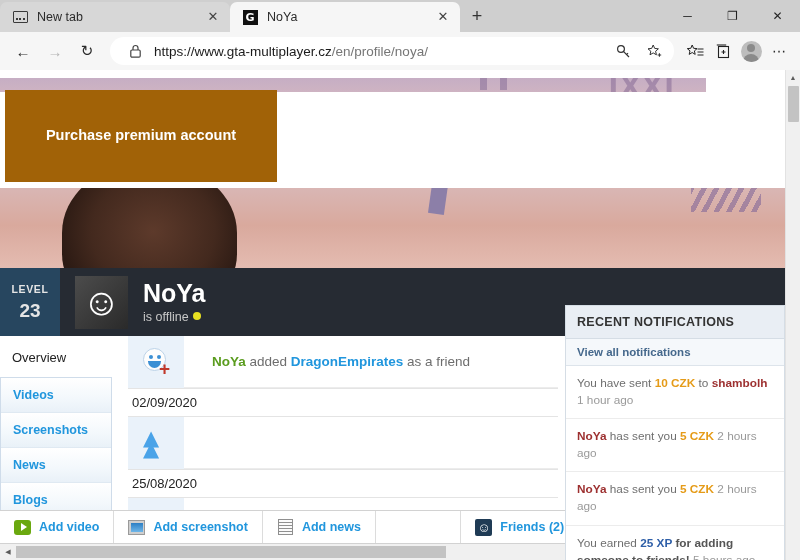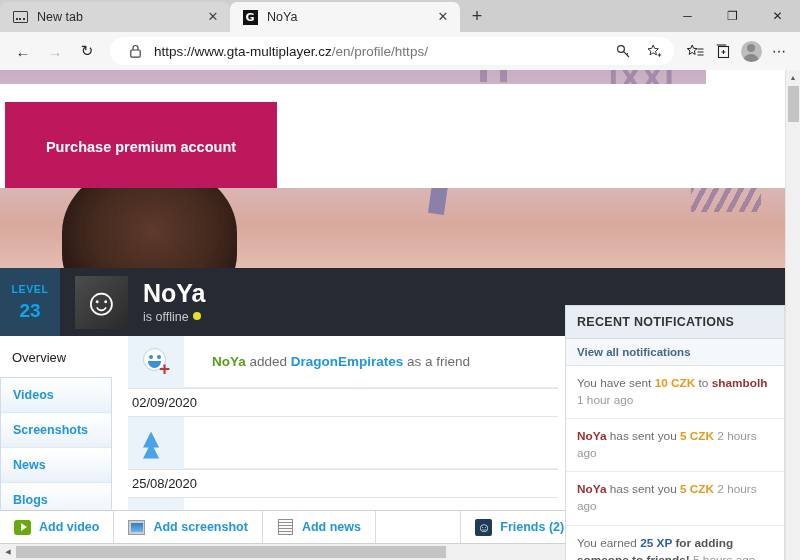--- a/index.html
+++ b/index.html
@@ -96,38 +96,38 @@
     position: absolute; left: 0; top: 70px; width: 800px; height: 490px;
     background: #fff; overflow: hidden;
   }
   .pagescroll { position: absolute; right: 0; top: 0; width: 15px; height: 490px;
     background: #f0f0f0; border-left: 1px solid #e2e2e2; z-index: 40; }
   .pagescroll .arrow { height: 15px; text-align: center; font-size: 7px; color: #5a5a5a; line-height: 15px;}
   .pagescroll .thumb { position: absolute; left: 2px; top: 16px; width: 11px; height: 36px; background: #c3c3c3; border-radius: 1px;}
 
   
   .bgstrip {
-    position: absolute; left: 0; top: 0; width: 706px; height: 118px;
+    position: absolute; left: 0; top: 8px; width: 706px; height: 118px;
     background:
       linear-gradient(180deg,#c6aec4 0%, #d7b9c0 25%, #e6c3c2 55%, #ecc8c6 100%);
     overflow: hidden;
   }
   .bgstrip .wm {
     position: absolute; right: 30px; top: -6px; font-size: 26px; font-weight: bold;
     color: rgba(120,90,140,0.45); letter-spacing: 2px; font-family: "DejaVu Sans", sans-serif;
   }
   .bgstrip .bar1 { position:absolute; left: 480px; top: -4px; width: 7px; height: 16px; background: rgba(110,85,135,.4);}
   .bgstrip .bar2 { position:absolute; left: 500px; top: -4px; width: 7px; height: 16px; background: rgba(110,85,135,.4);}
   .bgstrip .whitefill { position: absolute; left: 0; top: 14px; width: 785px; height: 104px; background: #fff; }
 
   .promo {
     position: absolute; left: 5px; top: 20px; width: 272px; height: 92px;
-    background: #be185d; color: #fff;
+    background: #a16207; color: #fff;
     display: flex; align-items: center; justify-content: center; text-align: center;
-    font-size: 14.5px; font-weight: bold; line-height: 1.35; margin-top: 12px;
+    font-size: 14.5px; font-weight: bold; line-height: 1.35;
   }
 
   
   .photoband {
     position: absolute; left: 0; top: 118px; width: 785px; height: 94px;
     overflow: hidden;
     background: linear-gradient(180deg,#d9b6b4 0%, #d9a99d 40%, #e8c2b8 100%);
   }
   .photoband .face {
     position: absolute; left: 62px; top: -24px; width: 175px; height: 150px;
@@ -143,21 +143,21 @@
     background: repeating-linear-gradient(118deg, rgba(122,96,150,.55) 0 5px, transparent 5px 11px);
   }
 
   
   .profilebar {
     position: absolute; left: 0; top: 198px; width: 785px; height: 68px;
     background: #262b33;
     display: flex; align-items: center;
   }
   .levelbox {
-    width: 60px; height: 68px; background: #27465f; color: #0ea5e9;
+    width: 60px; height: 68px; background: #27465f; color: #e5e5e5;
     display: flex; flex-direction: column; align-items: center; justify-content: center;
     line-height: 1;
   }
   .levelbox .lvl-label { font-size: 10.5px; font-weight: bold; letter-spacing: .6px; }
   .levelbox .lvl-num { font-size: 19px; font-weight: bold; margin-top: 7px; }
   .pf-avatar {
     width: 53px; height: 53px; margin-left: 15px;
     background: linear-gradient(135deg,#4c4c4c,#2a2a2a);
     display: flex; align-items: center; justify-content: center;
     color: #fff; font-size: 38px; line-height: 1;
@@ -351,21 +351,21 @@
     <div class="navbtn">←</div>
     <div class="navbtn disabled">→</div>
     <div class="navbtn">↻</div>
     <div class="urlbar">
       <span class="tb-icon">
         <svg width="11" height="14" viewBox="0 0 11 14">
             <rect x="0.8" y="6" width="9.4" height="7.2" rx="1.2" fill="none" stroke="#444" stroke-width="1.2"></rect>
             <path d="M3 6V4a2.5 2.5 0 0 1 5 0v2" fill="none" stroke="#444" stroke-width="1.2"></path>
           </svg>
       </span>
-      <span class="url-text"><b>https://www.gta-multiplayer.cz</b><span>/en/profile/https/</span></span>
+      <span class="url-text"><b>https://www.gta-multiplayer.cz</b><span>/en/profile/noya/</span></span>
       <span class="tb-icon">
         <svg width="15" height="15" viewBox="0 0 15 15">
             <circle cx="5" cy="5" r="3.4" fill="none" stroke="#333" stroke-width="1.2"></circle>
             <path d="M7.4 7.4 L13 13 M10.6 10.6 L12 9.2" stroke="#333" stroke-width="1.2" fill="none"></path>
           </svg>
       </span>
       <span class="tb-icon">
         <svg width="16" height="15" viewBox="0 0 16 15">
             <path d="M6.2 1 L7.7 4.4 L11.4 4.8 L8.6 7.2 L9.4 10.8 L6.2 8.9 L3 10.8 L3.8 7.2 L1 4.8 L4.7 4.4 Z" fill="none" stroke="#333" stroke-width="1"></path>
             <path d="M12.4 9.2v3.6M10.6 11h3.6" stroke="#333" stroke-width="1"></path>

